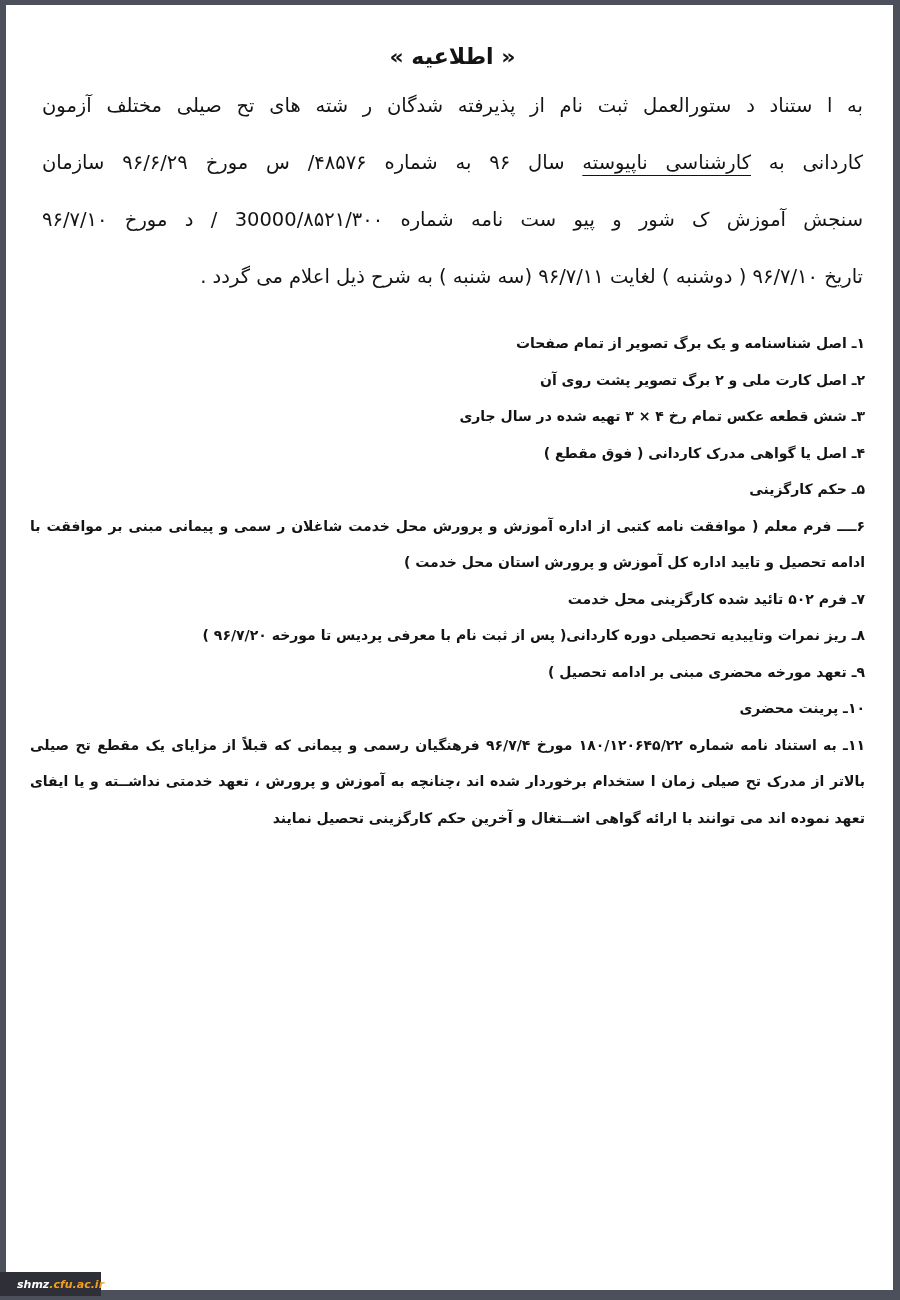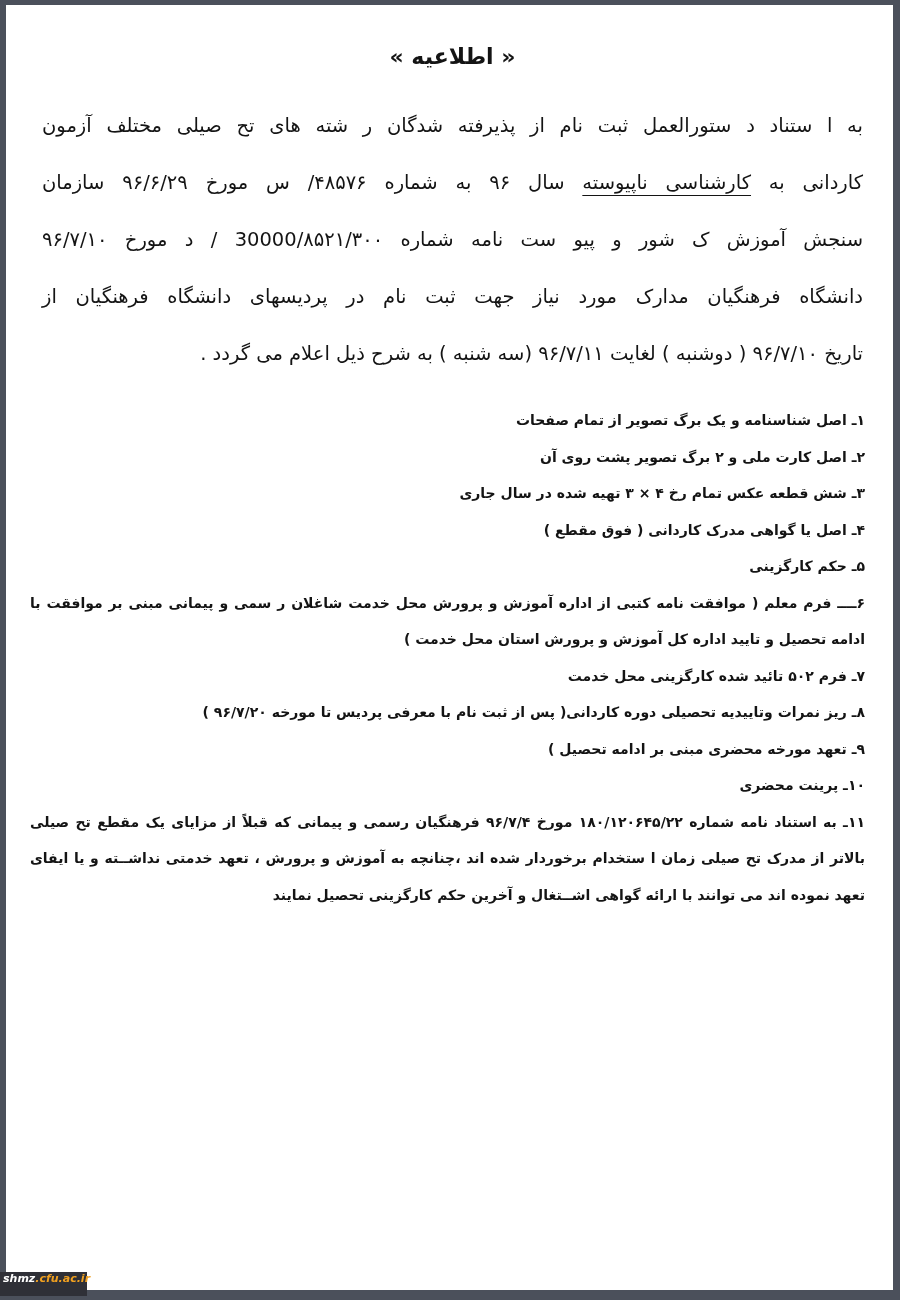--- a/index.html
+++ b/index.html
@@ -17,57 +17,56 @@
     border-right: 7px solid #4b505b;
     border-bottom: 10px solid #4b505b;
     background: #ffffff;
   }
   .page {
     position: absolute; left: 30px; top: 40px; width: 845px;
     direction: rtl; text-align: right;
   }
   .title {
     text-align: center; font-weight: bold; font-size: 22px;
-    margin: 4px 0 34px 0; letter-spacing: 0.5px;
+    margin: 4px 0 14px 0; letter-spacing: 0.5px;
   }
   .intro p {
     margin: 12px; font-size: 19.5px; line-height: 45px;
     text-align: justify; text-align-last: justify;
     white-space: nowrap;
   }
   .intro p.last { text-align-last: right; }
   .underline { text-decoration: underline; text-underline-offset: 6px; }
   .items { margin-top: 26px; }
   .item {
     font-weight: bold; font-size: 14px; line-height: 36.5px;
     margin: 0; padding-right: 10px;
   }
   .item.wrap { text-align: justify; }
   .watermark {
     position: absolute; left: 0; top: 1272px; height: 24px; width: 84px;
-    background: #2f3037; display: flex; padding-left: 3px;
+    background: #2f3037; display: flex; align-items: center; padding-left: 17px;
     font-family: "DejaVu Sans", sans-serif; font-size: 11px; font-weight: bold; font-style: italic;
     direction: ltr;
   }
   .wm-a { color: #ffffff; }
   .wm-b { color: #f0a020; }
 </style>
 </head>
 <body>
 
 <div class="frame"></div>
 
 <div class="page">
   <div class="title">« اطلاعیه »</div>
 
   <div class="intro">
     <p>به ا ستناد د ستورالعمل ثبت نام از پذیرفته  شدگان ر شته های تح صیلی مختلف آزمون</p>
     <p><span>کاردانی به </span><span class="underline">کارشناسی ناپیوسته</span><span> سال ۹۶ به شماره ۴۸۵۷۶/ س مورخ ۹۶/۶/۲۹ سازمان</span></p>
     <p>سنجش آموزش ک شور و پیو ست نامه  شماره 30000/۸۵۲۱/۳۰۰ / د مورخ ۹۶/۷/۱۰</p>
-    <p>دانشگاه فرهنگیان مدارک مورد نیاز جهت ثبت نام  در پردیسهای دانشگاه فرهنگیان از</p>
     <p class="last">تاریخ ۹۶/۷/۱۰ ( دوشنبه ) لغایت ۹۶/۷/۱۱ (سه شنبه ) به شرح ذیل اعلام می گردد .</p>
   </div>
 
   <div class="items">
     <p class="item">۱ـ اصل شناسنامه و یک برگ تصویر از تمام صفحات</p>
     <p class="item">۲ـ اصل کارت ملی و ۲ برگ تصویر پشت روی آن</p>
     <p class="item">۳ـ شش قطعه عکس تمام رخ ۴ × ۳ تهیه شده در سال جاری</p>
     <p class="item">۴ـ اصل یا گواهی مدرک کاردانی ( فوق مقطع )</p>
     <p class="item">۵ـ حکم کارگزینی</p>
     <p class="item wrap">۶ــــ فرم معلم ( موافقت نامه کتبی از اداره آموزش و پرورش محل خدمت شاغلان ر سمی و پیمانی مبنی بر موافقت با ادامه تحصیل و تایید اداره کل آموزش و پرورش استان محل خدمت )</p>

